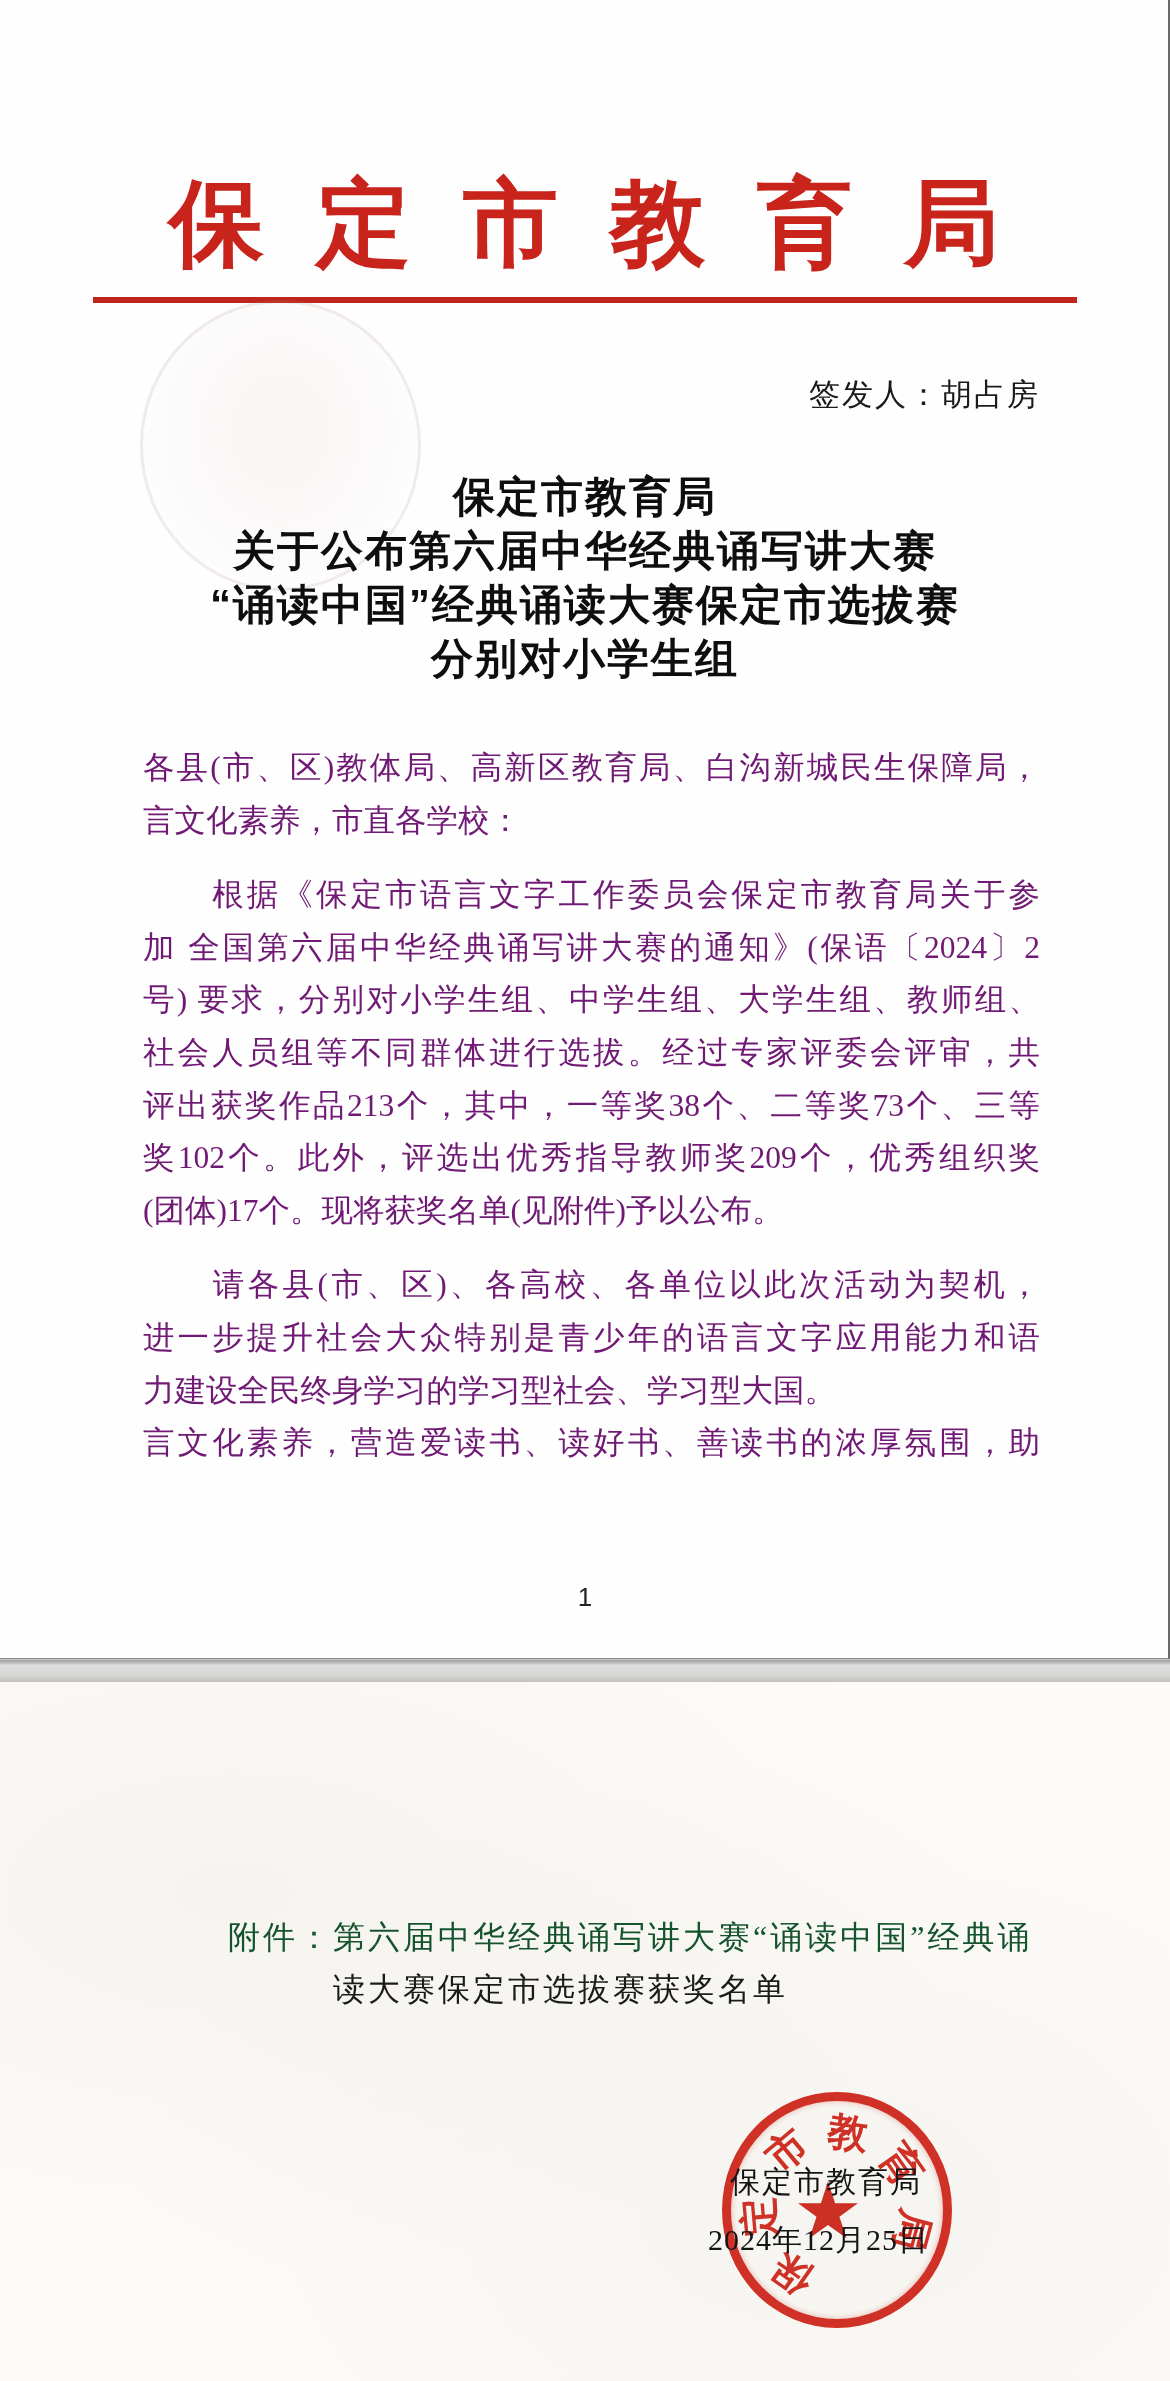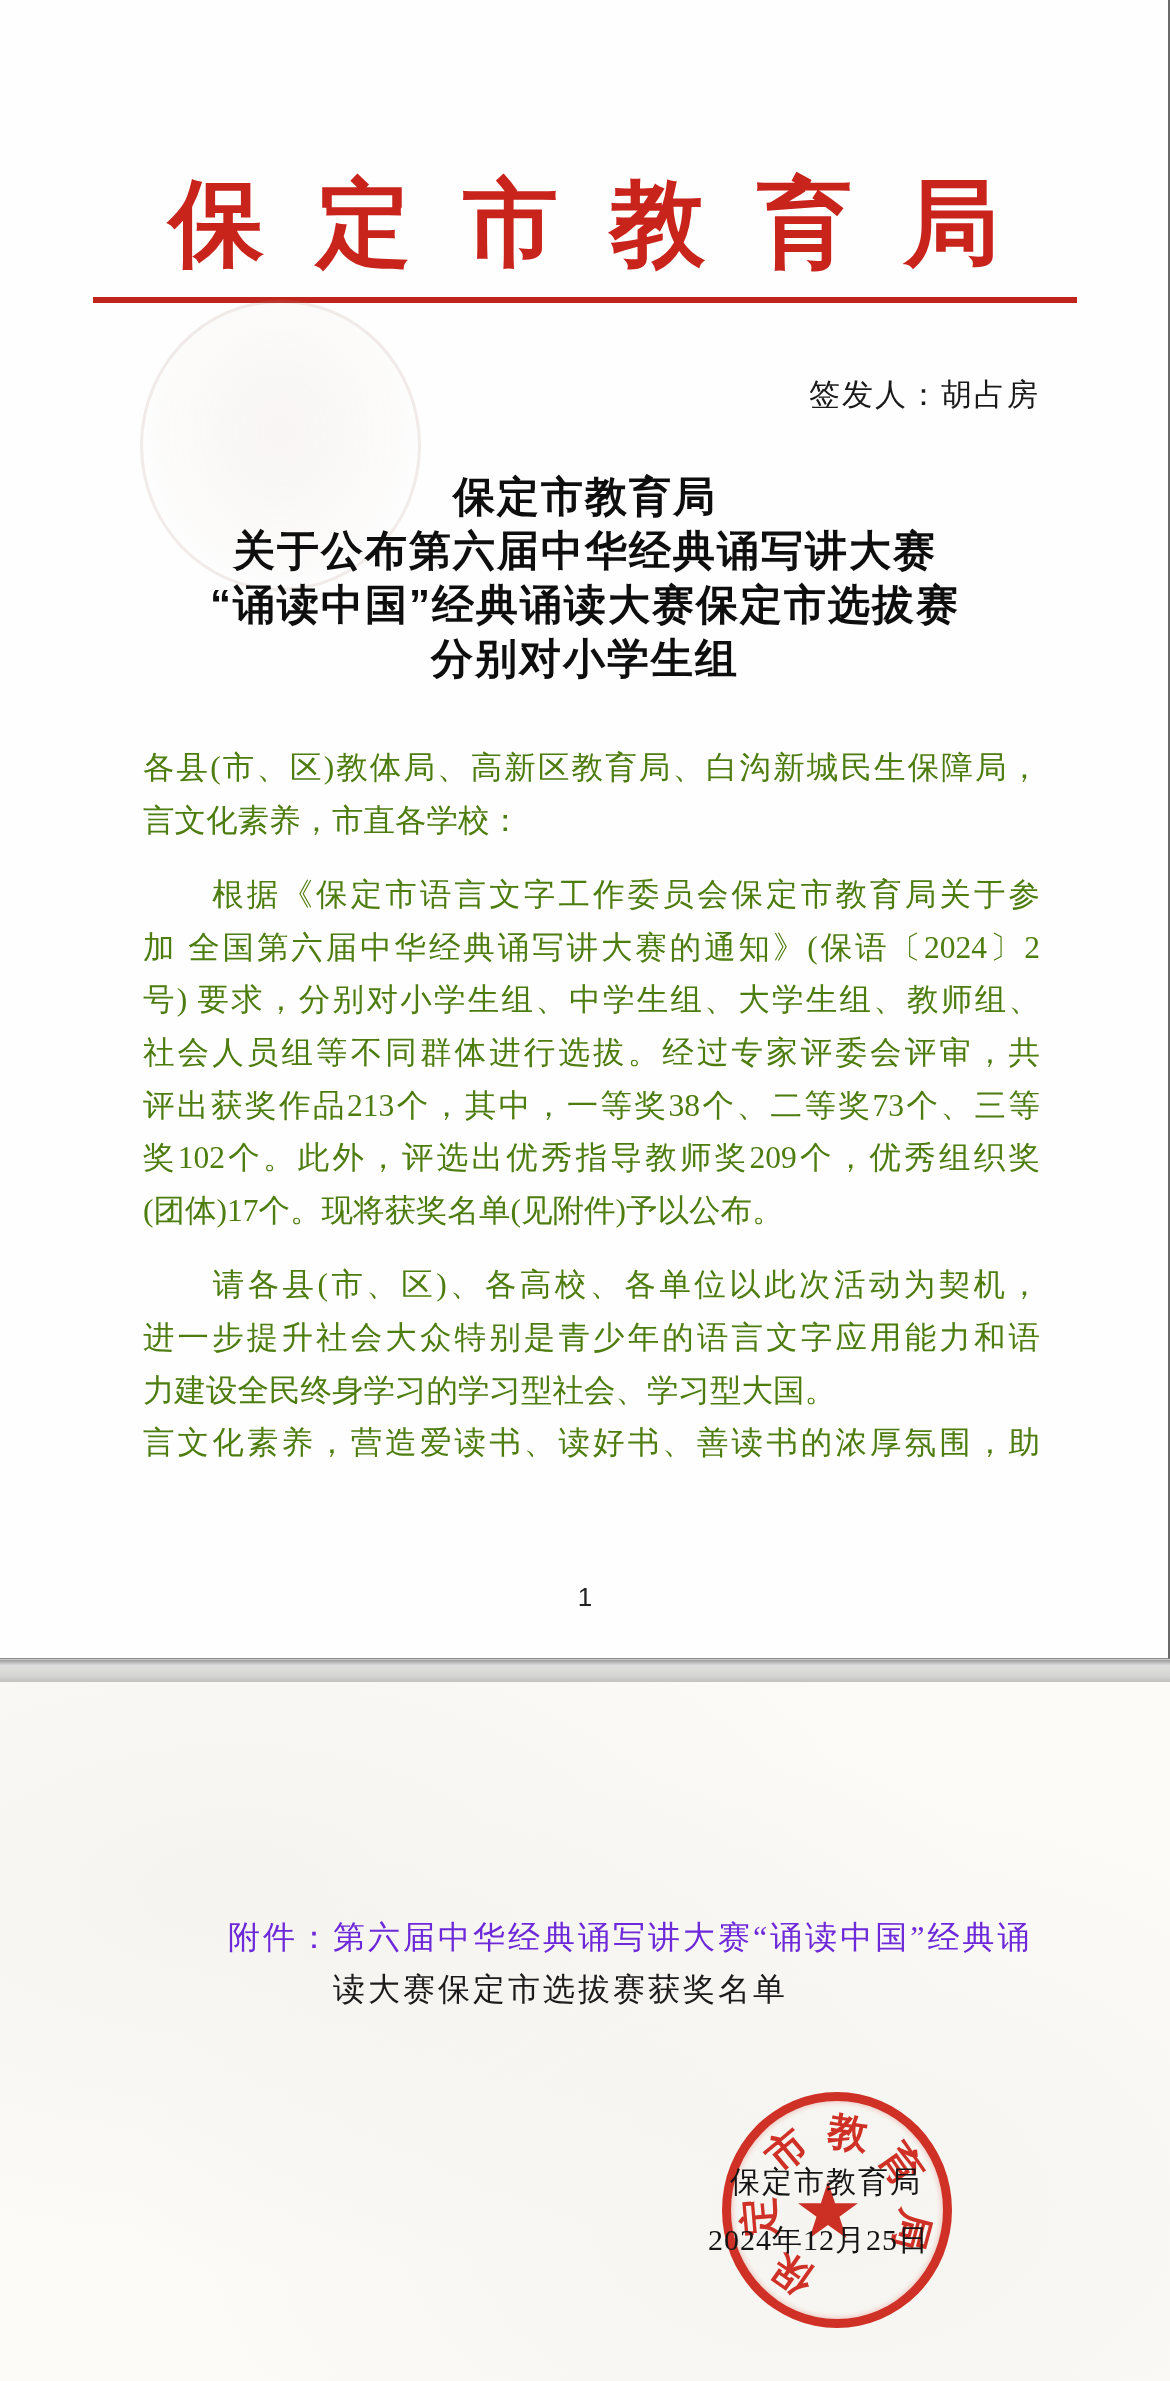--- a/index.html
+++ b/index.html
@@ -17,41 +17,41 @@
                border:3px solid rgba(175,140,130,0.16);
                background:radial-gradient(ellipse at 50% 45%,rgba(195,165,150,0.10),rgba(195,165,150,0.03) 60%,transparent 75%);}
   .doc-row{position:absolute;left:143px;top:374px;width:897px;height:44px;
            font-size:31px;color:#1a1a1a;}
   .doc-no{position:absolute;left:0;top:0;letter-spacing:2px;}
   .issuer{position:absolute;right:0;top:0;letter-spacing:2px;}
   .title-block{position:absolute;left:0;top:470px;width:1170px;text-align:center;
                font-family:"Liberation Sans","DejaVu Sans",sans-serif;font-weight:700;
                font-size:42px;line-height:54px;color:#0e0e0e;letter-spacing:2px;}
   .body-block{position:absolute;left:143px;top:742px;width:897px;
-              font-size:31.5px;color:#4d7c0f;}
+              font-size:31.5px;color:#701a75;}
   .body-block .bline{height:52.6px;line-height:52.6px;white-space:nowrap;}
   .body-block .bline.just{text-align:justify;text-align-last:justify;white-space:normal;
                           height:52.6px;overflow:hidden;}
   .body-block .bline.end{text-align:left;}
   .body-block .bline.p{margin-top:22px;}
   .page-num{position:absolute;left:0;top:1582px;width:1170px;text-align:center;
             font-family:"Liberation Sans","DejaVu Sans",sans-serif;
             font-size:26px;color:#222;}
 
   
   .separator{position:absolute;left:0;top:1660px;width:1170px;height:22px;
              background:linear-gradient(180deg,#9c9c9c 0,#dedede 25%,#d6d6d4 70%,#c2c1bf 100%);}
 
   
   .page2{position:absolute;left:0;top:1682px;width:1170px;height:699px;background:#fcfbf8;}
   .page2::before{content:"";position:absolute;inset:0;
       background:
         radial-gradient(ellipse at 20% 30%,rgba(215,210,198,0.18),transparent 55%),
         radial-gradient(ellipse at 70% 75%,rgba(210,205,192,0.15),transparent 60%);}
-  .attach1{position:absolute;left:228px;top:234px;font-size:32px;color:#6d28d9;letter-spacing:3px;white-space:nowrap;}
+  .attach1{position:absolute;left:228px;top:234px;font-size:32px;color:#14532d;letter-spacing:3px;white-space:nowrap;}
   .attach2{position:absolute;left:333px;top:286px;font-size:32px;color:#1b1b1b;letter-spacing:3px;white-space:nowrap;}
 
   .seal{position:absolute;left:722px;top:410px;width:230px;height:236px;opacity:0.93;}
   .seal-ring{position:absolute;inset:0;border:9px solid #cd2317;border-radius:50%;
              box-shadow:inset 0 0 6px rgba(205,35,23,0.35);}
   .seal-star{position:absolute;left:106px;top:121px;transform:translate(-50%,-52%);
              font-size:78px;color:#c92215;
              font-family:"DejaVu Sans",sans-serif;}
   .seal-chars span{position:absolute;font-size:40px;font-weight:700;color:#cd2317;
                    font-family:"Liberation Serif","DejaVu Serif",serif;}

